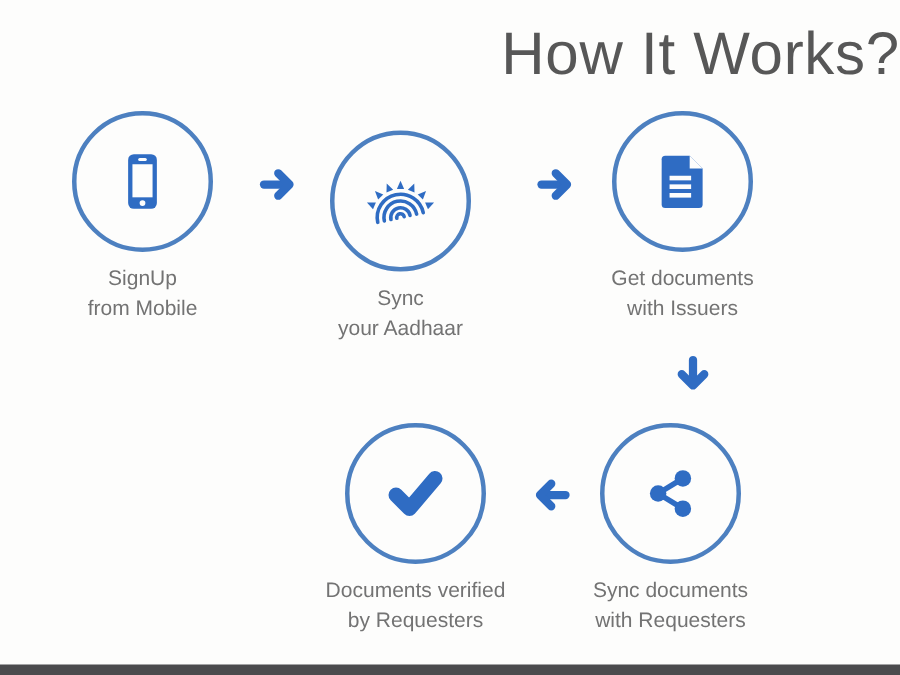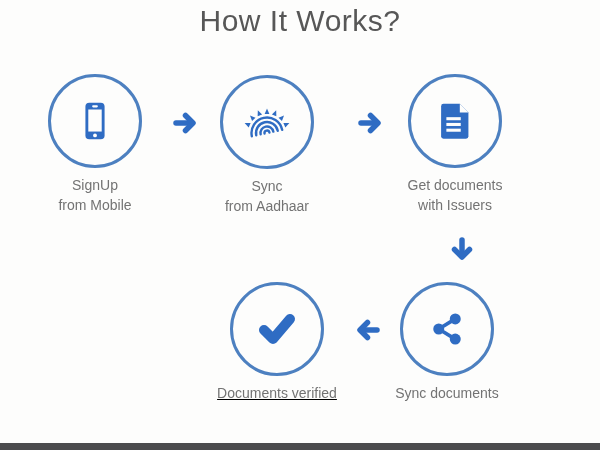--- a/index.html
+++ b/index.html
@@ -1,22 +1,22 @@
 <!DOCTYPE html>
 <html><head>
 <meta charset="utf-8">
 <style>
   html,body{margin:0;padding:0;background:#fff;}
   .screen{
     position:relative;width:600px;height:450px;overflow:hidden;
     background:#fdfdfc;font-family:"Liberation Sans",sans-serif;
   }
   .title{
-    position:absolute;top:4px;left:0;width:100%;text-align:center;
-    font-size:30px;font-weight:400;color:#575757;letter-spacing:.5px;
+    position:absolute;top:14px;left:0;width:100%;text-align:right;
+    font-size:40px;font-weight:400;color:#575757;letter-spacing:.5px;
   }
   .step{position:absolute;width:170px;transform:translateX(-50%);text-align:center;}
   .circle{
     width:94px;height:94px;border:3px solid #4d80c0;border-radius:50%;
     margin:0 auto;display:flex;align-items:center;justify-content:center;
     background:#fdfdfc;box-sizing:border-box;
   }
   .icon{display:flex;align-items:center;justify-content:center;}
   .icon svg{display:block;}
   .label{margin-top:7px;font-size:14px;line-height:20px;color:#737373;}
@@ -50,21 +50,21 @@
     </div>
   </div>
 
   <div class="arrow" style="left:172px;top:109px;">
     <svg viewBox="0 0 28 28">
       <path d="M4 14 H18" stroke="#2f6cc3" stroke-width="5.5" stroke-linecap="round" fill="none"></path>
       <path d="M13.5 6.5 L21 14 L13.5 21.5" stroke="#2f6cc3" stroke-width="5.5" stroke-linecap="round" stroke-linejoin="round" fill="none"></path>
     </svg>
   </div>
 
-  <div class="step" style="left:267px;top:75px;text-align:center;">
+  <div class="step" style="left:267px;top:87px;text-align:center;">
     <div class="circle">
       <span class="icon">
         <svg width="50" height="46" viewBox="0 0 48 46">
           <g fill="#2f6cc3">
             <path d="M21.6 15 L24 9.5 L26.4 15 Z" transform="rotate(-66 24 34)"></path>
             <path d="M21.6 15 L24 9.5 L26.4 15 Z" transform="rotate(-44 24 34)"></path>
             <path d="M21.6 15 L24 9.5 L26.4 15 Z" transform="rotate(-22 24 34)"></path>
             <path d="M21.6 15 L24 9.5 L26.4 15 Z"></path>
             <path d="M21.6 15 L24 9.5 L26.4 15 Z" transform="rotate(22 24 34)"></path>
             <path d="M21.6 15 L24 9.5 L26.4 15 Z" transform="rotate(44 24 34)"></path>
@@ -74,21 +74,21 @@
             <path d="M8.5 34 A15.5 15.5 0 0 1 39.5 34"></path>
             <path d="M13 34 A11 11 0 0 1 35 34"></path>
             <path d="M17.5 34 A6.5 6.5 0 0 1 30.5 34"></path>
             <path d="M21.5 34 A2.5 2.5 0 0 1 26.5 34"></path>
           </g>
         </svg>
       </span>
     </div>
     <div class="label">
       <div>Sync</div>
-      <div>from Aadhaar</div>
+      <div>your Aadhaar</div>
     </div>
   </div>
 
   <div class="arrow" style="left:357px;top:109px;">
     <svg viewBox="0 0 28 28">
       <path d="M4 14 H18" stroke="#2f6cc3" stroke-width="5.5" stroke-linecap="round" fill="none"></path>
       <path d="M13.5 6.5 L21 14 L13.5 21.5" stroke="#2f6cc3" stroke-width="5.5" stroke-linecap="round" stroke-linejoin="round" fill="none"></path>
     </svg>
   </div>
 
@@ -126,38 +126,40 @@
             <line x1="15" y1="24" x2="33" y2="35"></line>
           </g>
           <circle cx="15" cy="24" r="6" fill="#2f6cc3"></circle>
           <circle cx="33" cy="13" r="6" fill="#2f6cc3"></circle>
           <circle cx="33" cy="35" r="6" fill="#2f6cc3"></circle>
         </svg>
       </span>
     </div>
     <div class="label">
       <div>Sync documents</div>
+      <div>with Requesters</div>
     </div>
   </div>
 
   <div class="arrow rot180" style="left:353px;top:316px;">
     <svg viewBox="0 0 28 28">
       <path d="M4 14 H18" stroke="#2f6cc3" stroke-width="5.5" stroke-linecap="round" fill="none"></path>
       <path d="M13.5 6.5 L21 14 L13.5 21.5" stroke="#2f6cc3" stroke-width="5.5" stroke-linecap="round" stroke-linejoin="round" fill="none"></path>
     </svg>
   </div>
 
-  <div class="step" style="left:277px;top:282px;text-decoration:underline;">
+  <div class="step" style="left:277px;top:282px;">
     <div class="circle">
       <span class="icon">
         <svg width="52" height="48" viewBox="0 0 52 48">
           <path d="M13 25 L22 34 L39 14" stroke="#2f6cc3" stroke-width="10" stroke-linecap="round" stroke-linejoin="round" fill="none"></path>
         </svg>
       </span>
     </div>
     <div class="label">
       <div>Documents verified</div>
+      <div>by Requesters</div>
     </div>
   </div>
 
   <div class="footer-bar"></div>
 
 </div>
 
 </body></html>

